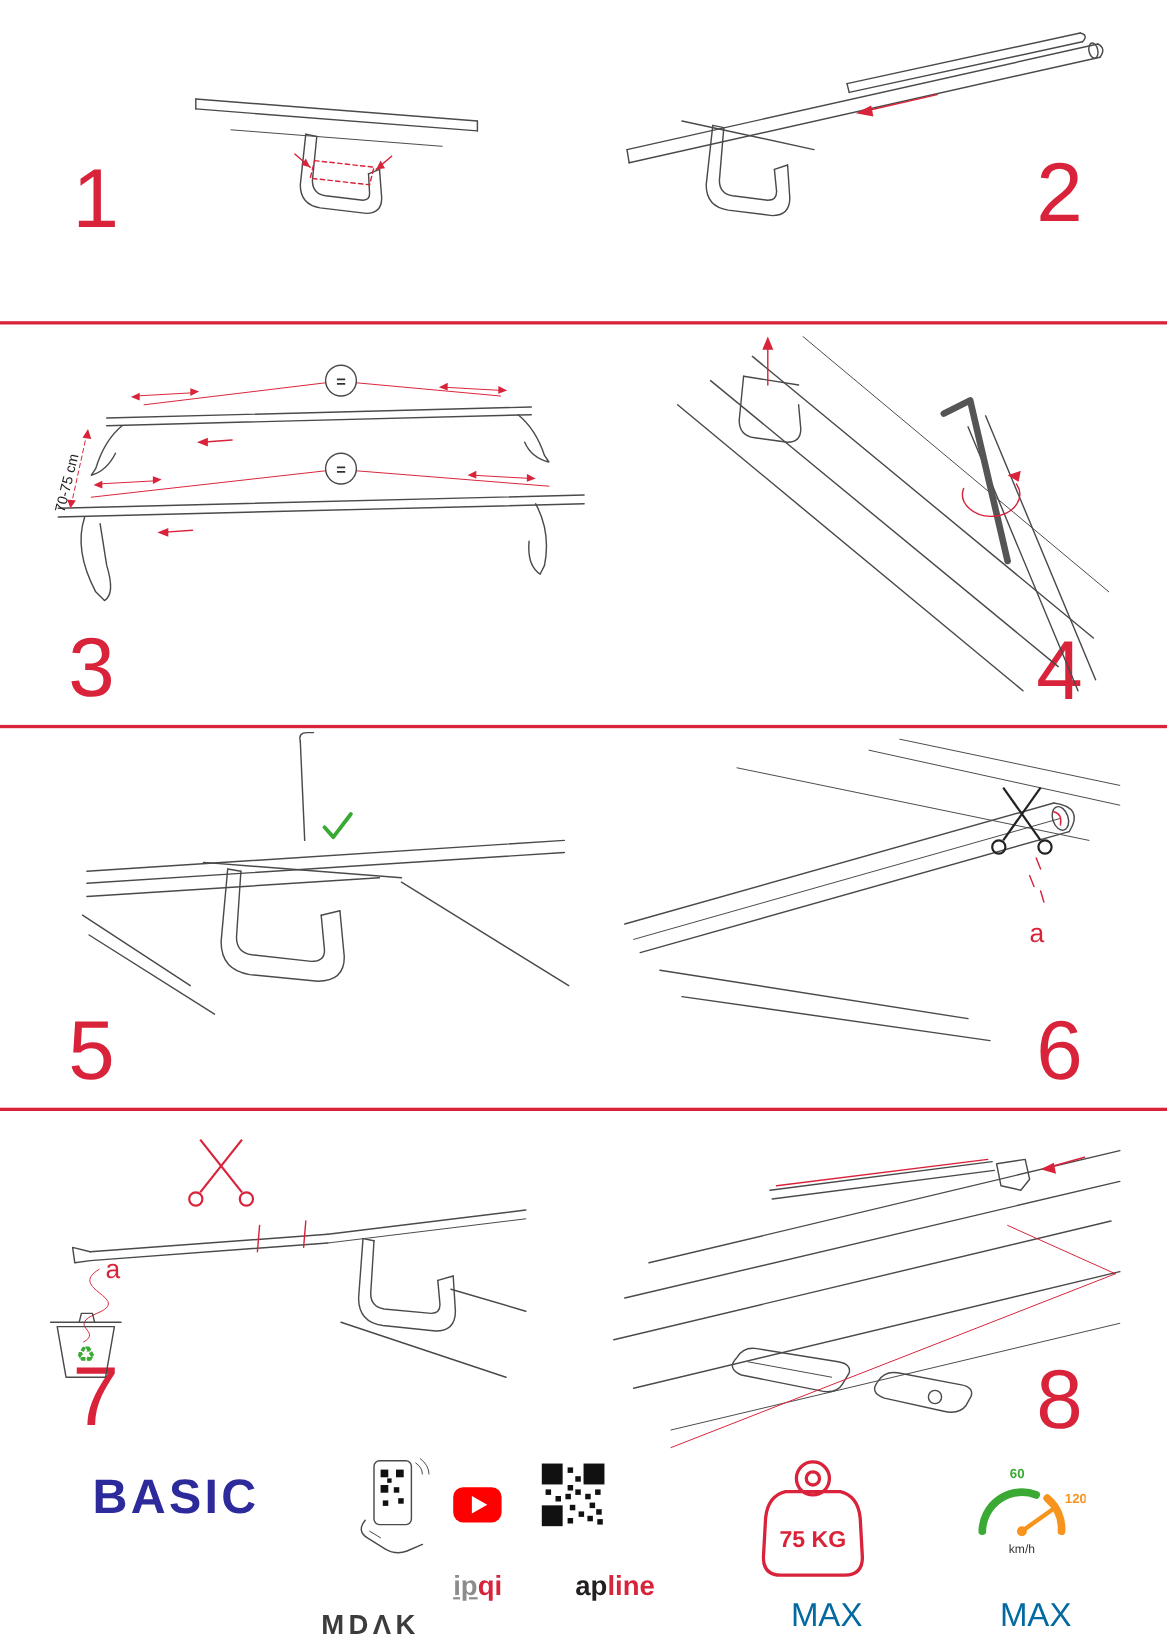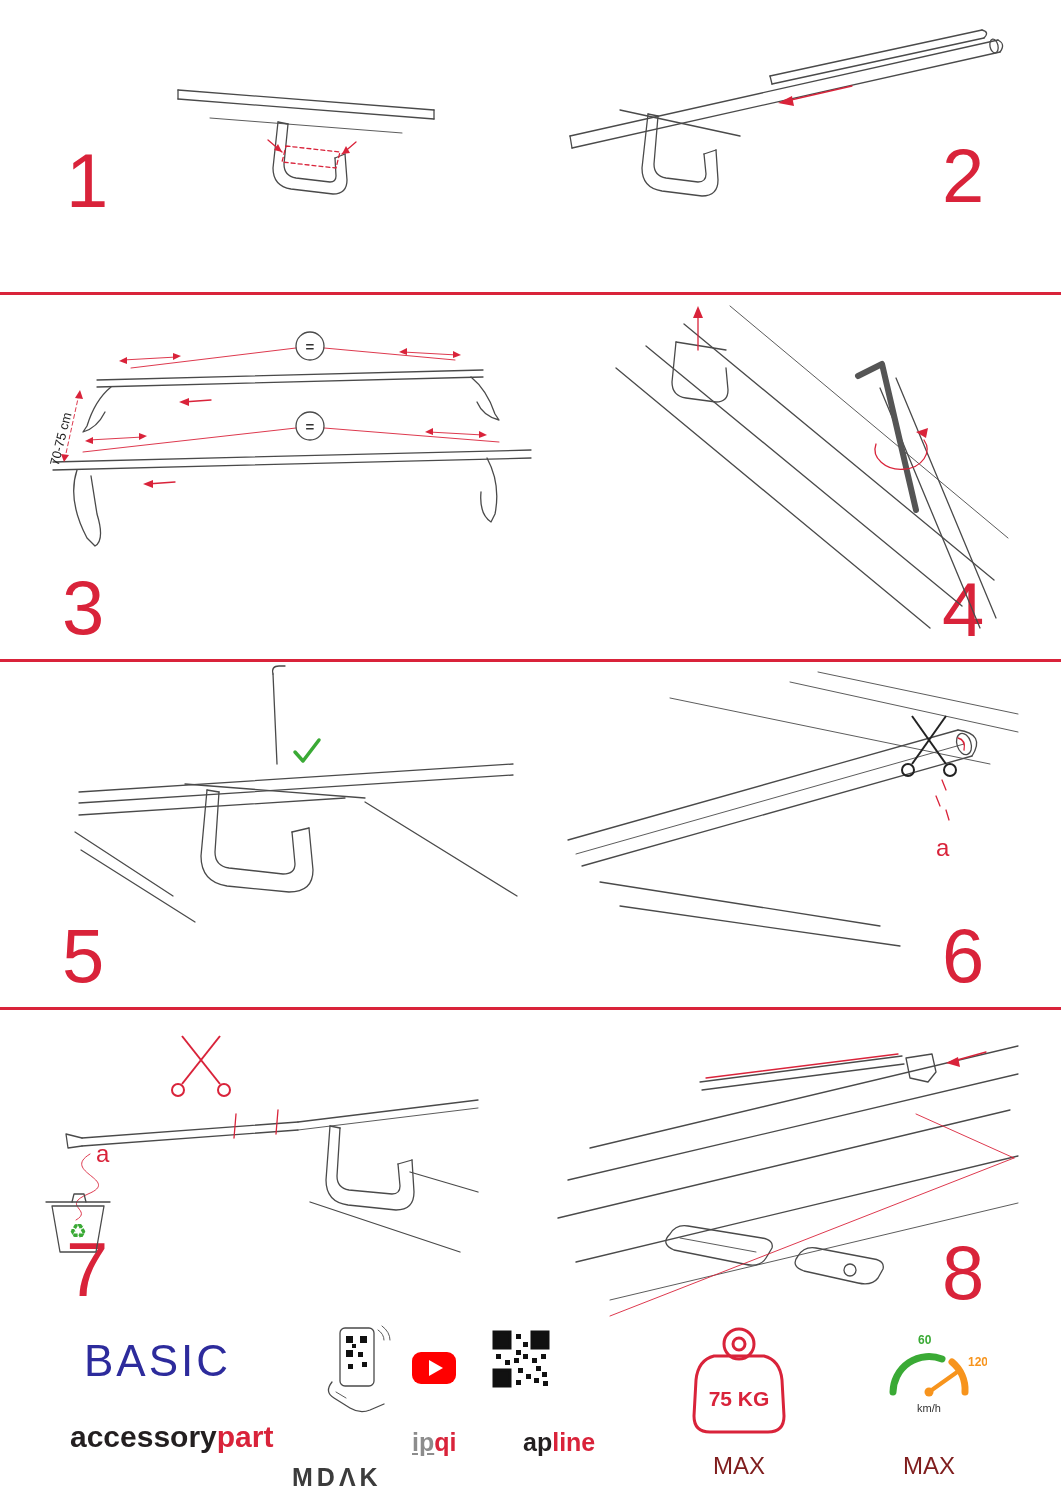--- a/index.html
+++ b/index.html
@@ -22,31 +22,31 @@
   .check { fill:none; stroke:var(--green); stroke-width:3.5; stroke-linecap:round; stroke-linejoin:round; }
   .scis { fill:none; stroke:#222; stroke-width:2; }
   .scisred { fill:none; stroke:var(--accent); stroke-width:2; }
   .eqtext { font-size:15px; font-weight:bold; fill:#333; text-anchor:middle; font-family:"Liberation Sans",sans-serif; }
   .dimtext { font-size:13px; fill:#222; text-anchor:middle; font-family:"Liberation Sans",sans-serif; }
   .atext { font-size:24px; fill:var(--accent); font-family:"Liberation Sans",sans-serif; }
   .recycle { font-size:20px; fill:var(--green); text-anchor:middle; }
   .qrfill rect, .qrdark rect { fill:#111; }
 
   
-  .brand-basic { position:absolute; left:84px; top:1336px; font-size:44px; font-weight:normal;
+  .brand-basic { position:absolute; left:84px; top:1336px; font-size:44px; font-weight:bold;
                  letter-spacing:3px; color:var(--brand-blue); }
   .brand-line { position:absolute; left:70px; top:1420px; font-size:30px; font-weight:600; }
   .w-ink { color:var(--ink); }
   .w-red { color:var(--accent); }
   .w-gray { color:var(--gray);text-decoration:underline; }
   .partner { position:absolute; font-size:25px; font-weight:600; color:#3c3c3c; }
   .p-mdak { left:292px; top:1428px; letter-spacing:4px;margin-top:35px; }
   .p-ipqi { left:412px; top:1428px; }
   .p-apline { left:490px; top:1428px;margin-left:33px; }
-  .max-label { position:absolute; width:90px; text-align:center; font-size:24px; font-weight:500; color:#7f1d1d; }
+  .max-label { position:absolute; width:90px; text-align:right; font-size:30px; font-weight:500; color:#0369a1; }
   .kbl { fill:none; stroke:var(--accent); stroke-width:3; }
   .kgtext { fill:var(--accent); font-size:21px; font-weight:bold; text-anchor:middle; font-family:"Liberation Sans",sans-serif; }
   .arc { fill:none; stroke-width:7; stroke-linecap:round; }
   .grnarc { stroke:var(--green); }
   .orgarc { stroke:var(--orange); }
   .needle { stroke:var(--orange); stroke-width:4; stroke-linecap:round; }
   .needlehub { fill:var(--orange); }
   .sp60 { fill:var(--green); font-size:12px; font-weight:bold; }
   .sp120 { fill:var(--orange); font-size:12px; font-weight:bold; }
   .spunit { fill:#333; font-size:11px; text-anchor:middle; }
@@ -316,23 +316,20 @@
       <circle class="ln" cx="300" cy="252" r="6"></circle>
     </g>
     <g>
       <line class="ln red lnthin" x1="60" y1="298" x2="464" y2="140"></line>
       <line class="ln red lnthin" x1="464" y1="140" x2="366" y2="96"></line>
     </g>
   </svg>
 
   <div class="brand-basic">BASIC</div>
 
-  <div class="brand-line">
-    <span class="w-ink">accessory</span><span class="w-red">part</span>
-  </div>
 
   <svg class="art" style="left:312px; top:1322px;" width="85" height="95" viewBox="0 0 85 95">
     <rect class="ln" x="28" y="6" width="34" height="58" rx="5"></rect>
     <g class="qrfill">
       <rect x="34" y="14" width="7" height="7"></rect>
       <rect x="48" y="14" width="7" height="7"></rect>
       <rect x="34" y="28" width="7" height="7"></rect>
       <rect x="46" y="30" width="5" height="5"></rect>
       <rect x="40" y="22" width="4" height="4"></rect>
       <rect x="50" y="40" width="5" height="5"></rect>

